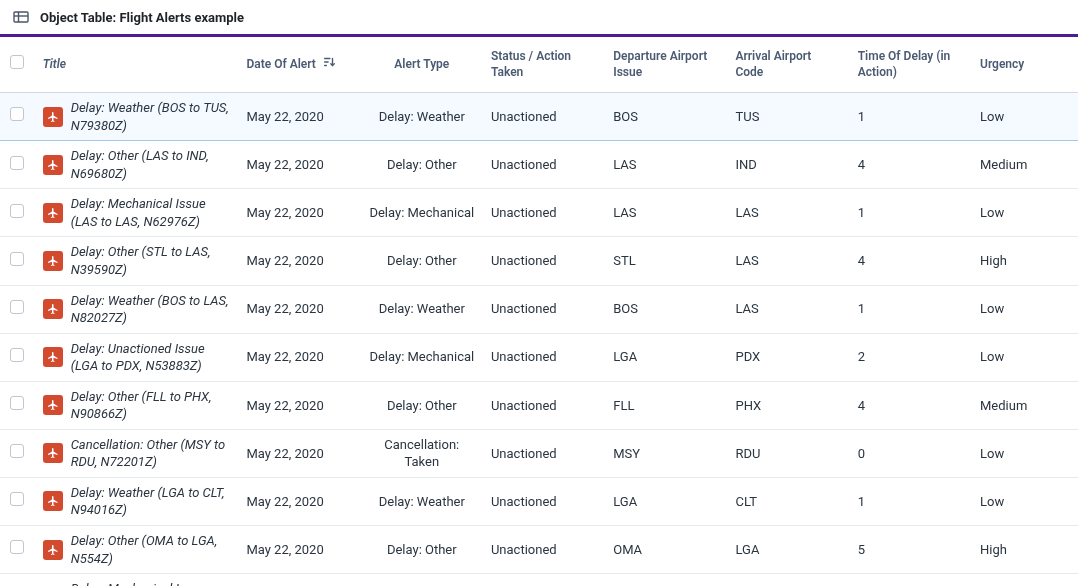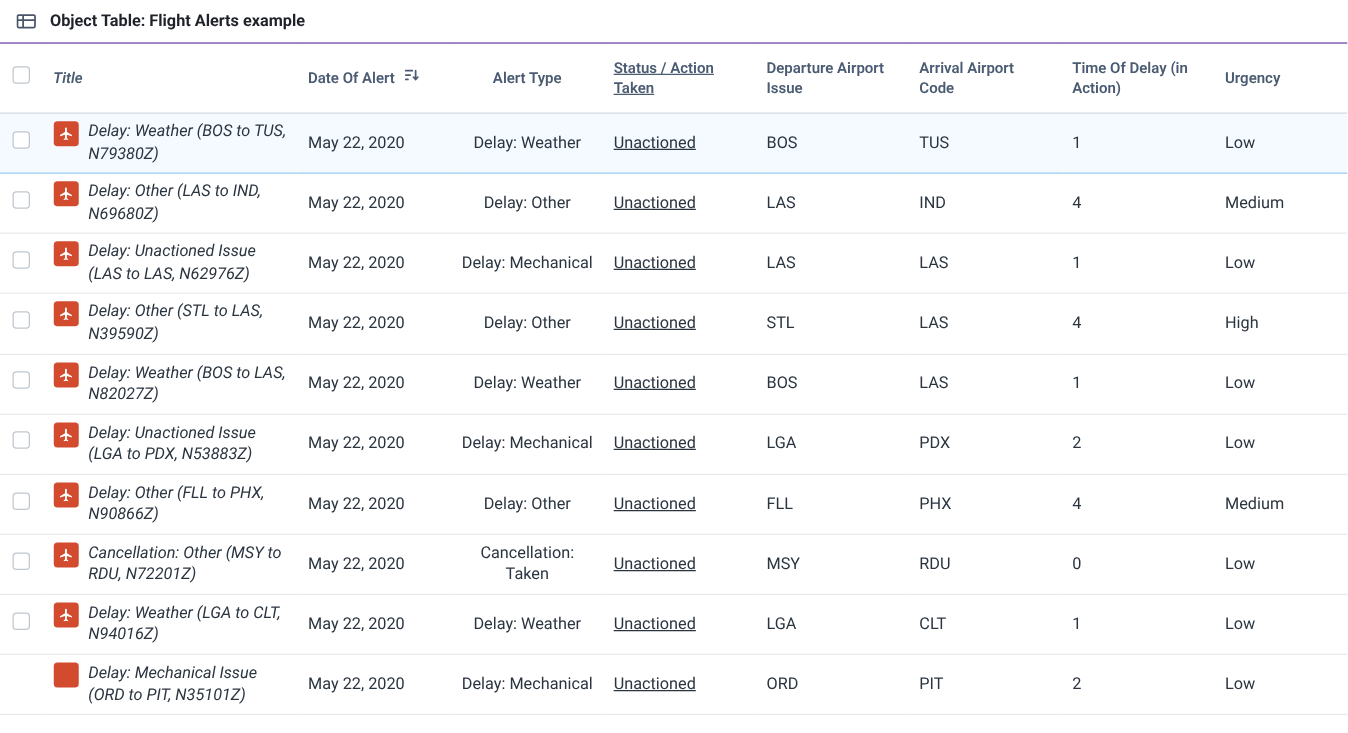--- a/index.html
+++ b/index.html
@@ -8,21 +8,21 @@
     font-size: 13px;
     color: #1f2329;
     background: #fff;
     width: 1078px;
   }
   .header {
     display: flex;
     align-items: center;
     gap: 10px;
     padding: 8px 12px;
-    border-bottom: 1px solid #4c1d95;
+    border-bottom: 3px solid #4c1d95;
   }
   .header-icon {
     width: 18px;
     height: 18px;
     display: flex;
     align-items: center;
     justify-content: center;
     color: #4a5568;
   }
   .header-title {
@@ -60,37 +60,37 @@
   }
   tbody tr.selected td {
     background: #f4faff;
     border-top: 1px solid #9cc9f0;
     border-bottom: 1px solid #9cc9f0;
   }
   .col-check { width: 34px; text-align: center; }
   .col-title { width: 200px; font-style: italic; }
   .col-date  { width: 120px; }
   .col-type  { width: 120px; text-align: center; }
-  .col-status{ width: 120px; text-decoration: underline; }
+  .col-status{ width: 120px; }
   .col-dep   { width: 120px; }
   .col-arr   { width: 120px; }
   .col-delay { width: 120px; }
   .col-urg   { width: 104px; }
 
   .checkbox {
     width: 14px;
     height: 14px;
     border: 1px solid #bfc7d0;
     border-radius: 3px;
     display: inline-block;
     background: #fff;
   }
   .title-cell {
     display: flex;
-    align-items: flex-start;
+    align-items: center;
     gap: 8px;
   }
   .flight-icon {
     width: 20px;
     height: 20px;
     background: #d24b2f;
     border-radius: 3px;
     display: flex;
     align-items: center;
     justify-content: center;
@@ -194,21 +194,21 @@
         </tr>
         <tr>
           <td class="col-check"><span class="checkbox"></span></td>
           <td class="col-title">
             <div class="title-cell">
               <span class="flight-icon">
                 <svg width="12" height="12" viewBox="0 0 24 24">
                   <path fill="#fff" d="M21 16v-2l-8-5V3.5a1.5 1.5 0 0 0-3 0V9l-8 5v2l8-2.5V19l-2 1.5V22l3.5-1 3.5 1v-1.5L13 19v-5.5l8 2.5z"></path>
                 </svg>
               </span>
-              <span class="title-text">Delay: Unactioned Issue (LAS to LAS, N62976Z)</span>
+              <span class="title-text">Delay: Mechanical Issue (LAS to LAS, N62976Z)</span>
             </div>
           </td>
           <td class="col-date">May 22, 2020</td>
           <td class="col-type">Delay: Mechanical</td>
           <td class="col-status">Unactioned</td>
           <td class="col-dep">LAS</td>
           <td class="col-arr">LAS</td>
           <td class="col-delay">1</td>
           <td class="col-urg">Low</td>
         </tr>
@@ -324,20 +324,40 @@
               <span class="title-text">Delay: Weather (LGA to CLT, N94016Z)</span>
             </div>
           </td>
           <td class="col-date">May 22, 2020</td>
           <td class="col-type">Delay: Weather</td>
           <td class="col-status">Unactioned</td>
           <td class="col-dep">LGA</td>
           <td class="col-arr">CLT</td>
           <td class="col-delay">1</td>
           <td class="col-urg">Low</td>
+        </tr>
+        <tr>
+          <td class="col-check"><span class="checkbox"></span></td>
+          <td class="col-title">
+            <div class="title-cell">
+              <span class="flight-icon">
+                <svg width="12" height="12" viewBox="0 0 24 24">
+                  <path fill="#fff" d="M21 16v-2l-8-5V3.5a1.5 1.5 0 0 0-3 0V9l-8 5v2l8-2.5V19l-2 1.5V22l3.5-1 3.5 1v-1.5L13 19v-5.5l8 2.5z"></path>
+                </svg>
+              </span>
+              <span class="title-text">Delay: Other (OMA to LGA, N554Z)</span>
+            </div>
+          </td>
+          <td class="col-date">May 22, 2020</td>
+          <td class="col-type">Delay: Other</td>
+          <td class="col-status">Unactioned</td>
+          <td class="col-dep">OMA</td>
+          <td class="col-arr">LGA</td>
+          <td class="col-delay">5</td>
+          <td class="col-urg">High</td>
         </tr>
         <tr>
           <td class="col-check"></td>
           <td class="col-title">
             <div class="title-cell">
               <span class="flight-icon"></span>
               <span class="title-text">Delay: Mechanical Issue (ORD to PIT, N35101Z)</span>
             </div>
           </td>
           <td class="col-date">May 22, 2020</td>

